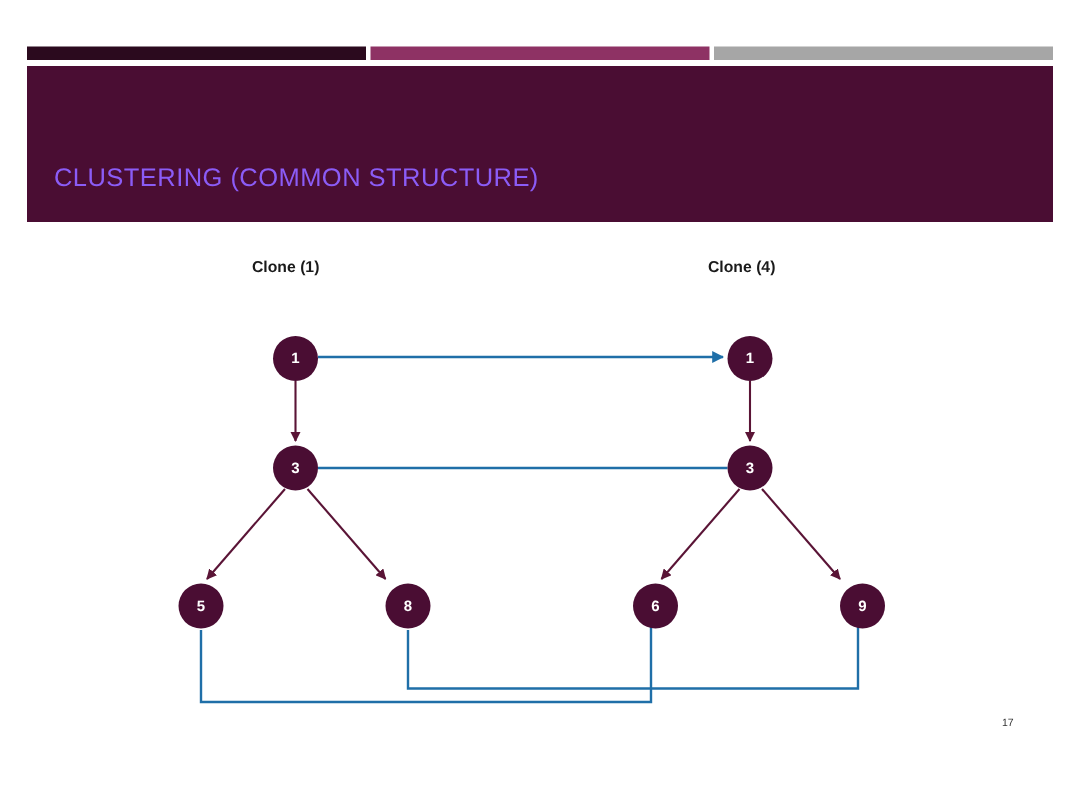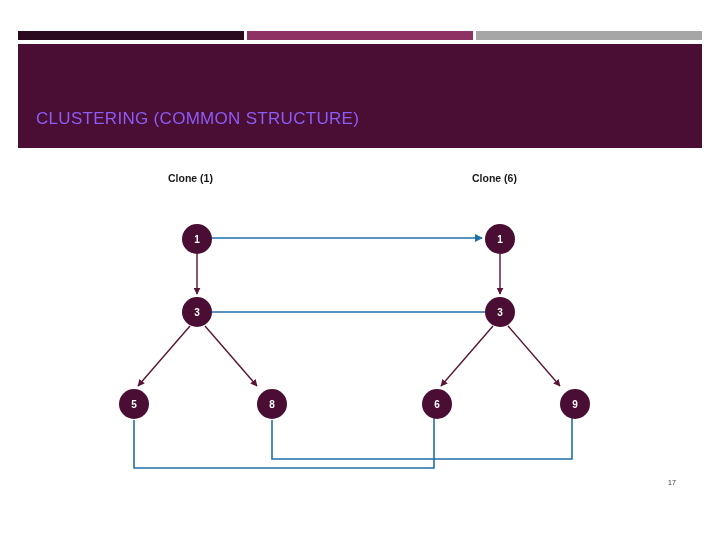--- a/index.html
+++ b/index.html
@@ -140,21 +140,21 @@
 
     <g>
       <line x1="212" y1="90" x2="482" y2="90" stroke="#1f6fa8" stroke-width="1.6" marker-end="url(#arrow-link)"></line>
       <line x1="212" y1="164" x2="485" y2="164" stroke="#1f6fa8" stroke-width="1.6"></line>
       <polyline points="134,272 134,320 434,320 434,262" fill="none" stroke="#1f6fa8" stroke-width="1.6" marker-end="url(#arrow-link)"></polyline>
       <polyline points="272,272 272,311 572,311 572,262" fill="none" stroke="#1f6fa8" stroke-width="1.6" marker-end="url(#arrow-link)"></polyline>
     </g>
   </svg>
 
   <div class="clone-label" id="clone-label-1">Clone (1)</div>
-  <div class="clone-label" id="clone-label-2">Clone (6)</div>
+  <div class="clone-label" id="clone-label-2">Clone (4)</div>
 
   <div class="node" style="left:182px; top:76px;">1</div>
   <div class="node" style="left:182px; top:149px;">3</div>
   <div class="node" style="left:119px; top:241px;">5</div>
   <div class="node" style="left:257px; top:241px;">8</div>
 
   <div class="node" style="left:485px; top:76px;">1</div>
   <div class="node" style="left:485px; top:149px;">3</div>
   <div class="node" style="left:422px; top:241px;">6</div>
   <div class="node" style="left:560px; top:241px;">9</div>

